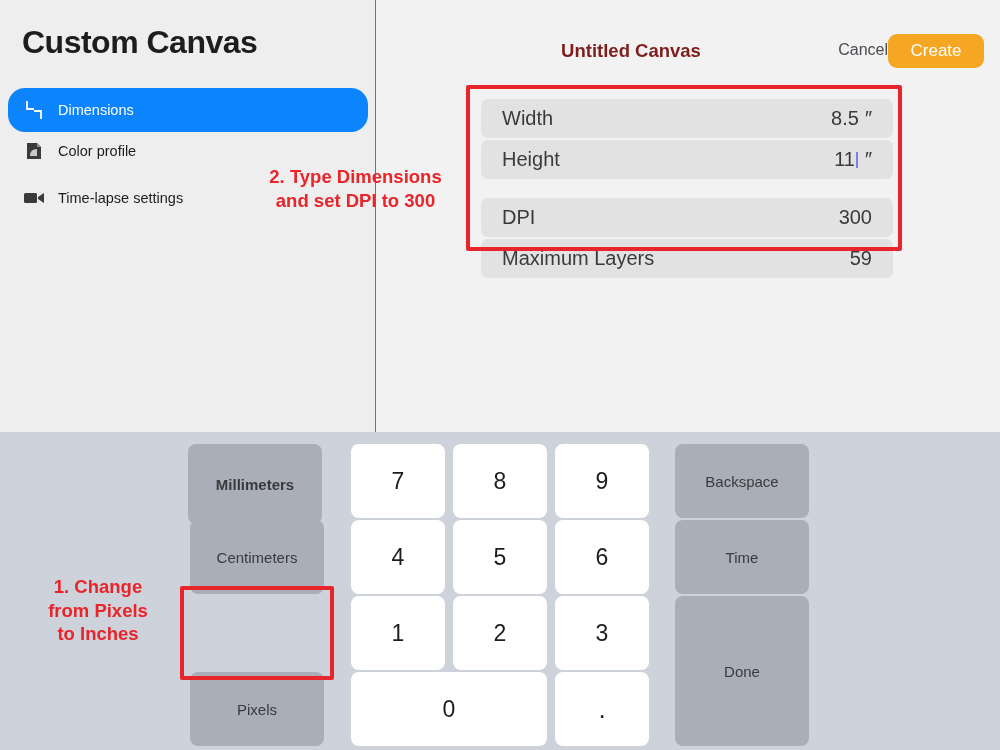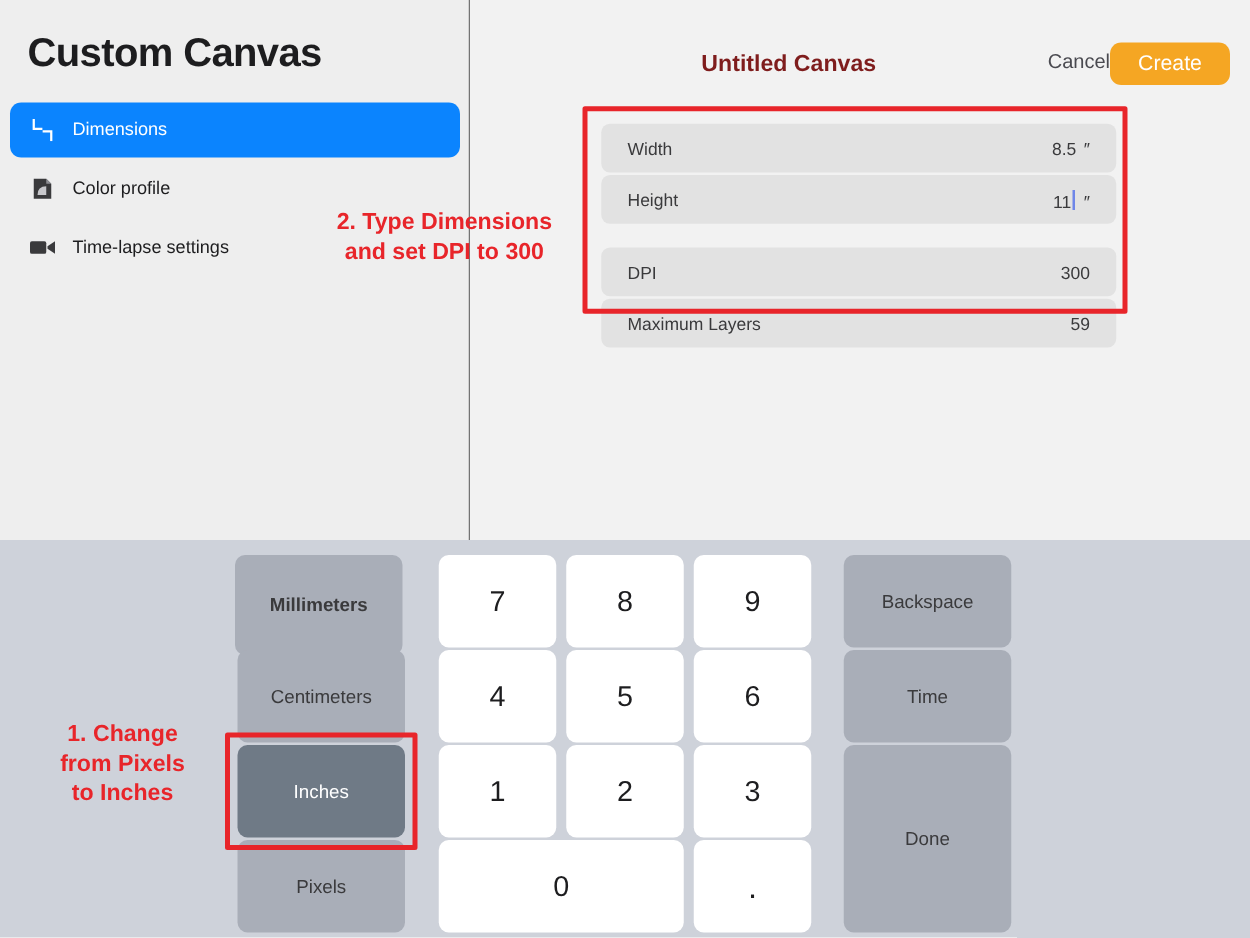--- a/index.html
+++ b/index.html
@@ -61,21 +61,21 @@
     display: flex; align-items: center; justify-content: center;
     font-size: 17px; border: none;
     font-family: "Liberation Sans", sans-serif;
   }
 
   #field-list { position: absolute; left: 104px; top: 99px; width: 412px; }
   .field-row {
     height: 39px; background: #e2e2e2; border-radius: 7px;
     display: flex; align-items: center; justify-content: space-between;
     padding: 0 21px; margin-bottom: 2px;
-    font-size: 14px; color: #3a3a3c;
+    font-size: 20px; color: #3a3a3c;
   }
   .field-row.spaced { margin-top: 19px; }
   .field-val { display: flex; align-items: baseline; color: #3a3a3c; }
   .caret {
     display: inline-block; width: 2px; height: 16px;
     background: #6f86e8; margin: 0 1px; position: relative; top: 2px;
   }
   .unit { margin-left: 6px; color: #3a3a3c; }
 
   
@@ -106,21 +106,21 @@
 </head>
 <body>
 
 <div id="screen">
 
   <div id="top-area">
 
     <div id="sidebar">
       <div id="app-title">Custom Canvas</div>
 
-      <div class="side-item active" style="top:82px;">
+      <div class="side-item active" style="top:88px;border-radius:17px;">
         <span class="ic">
           <svg width="18" height="18" viewBox="0 0 18 18">
             <path d="M2 1 L2 8 M2 8 L8 8" stroke="#ffffff" stroke-width="1.8" fill="none" stroke-linecap="square"></path>
             <path d="M16 17 L16 10 M16 10 L10 10" stroke="#ffffff" stroke-width="1.8" fill="none" stroke-linecap="square"></path>
           </svg>
         </span>
         <span class="lbl">Dimensions</span>
       </div>
 
       <div class="side-item" style="top:129px;">
@@ -189,21 +189,20 @@
 
     <div class="red-box" style="left:466px; top:85px; width:436px; height:166px;"></div>
     <div class="ann" style="left:233px; top:165px; width:245px; white-space:pre-line;">2. Type Dimensions
 and set DPI to 300</div>
   </div>
 
   <div id="keyboard">
 
     <button class="key unit-key" style="left:188px; top:12px;  width:134px; height:80px;font-weight:bold;">Millimeters</button>
     <button class="key unit-key" style="left:190px; top:88px;  width:134px; height:74px;">Centimeters</button>
-    <button class="key unit-key selected" style="left:190px; top:164px; width:134px; height:74px;">Inches</button>
     <button class="key unit-key" style="left:190px; top:240px; width:134px; height:74px;">Pixels</button>
 
     <button class="key num" style="left:351px; top:12px; width:94px; height:74px;">7</button>
     <button class="key num" style="left:453px; top:12px; width:94px; height:74px;">8</button>
     <button class="key num" style="left:555px; top:12px; width:94px; height:74px;">9</button>
 
     <button class="key num" style="left:351px; top:88px; width:94px; height:74px;">4</button>
     <button class="key num" style="left:453px; top:88px; width:94px; height:74px;">5</button>
     <button class="key num" style="left:555px; top:88px; width:94px; height:74px;">6</button>
 

